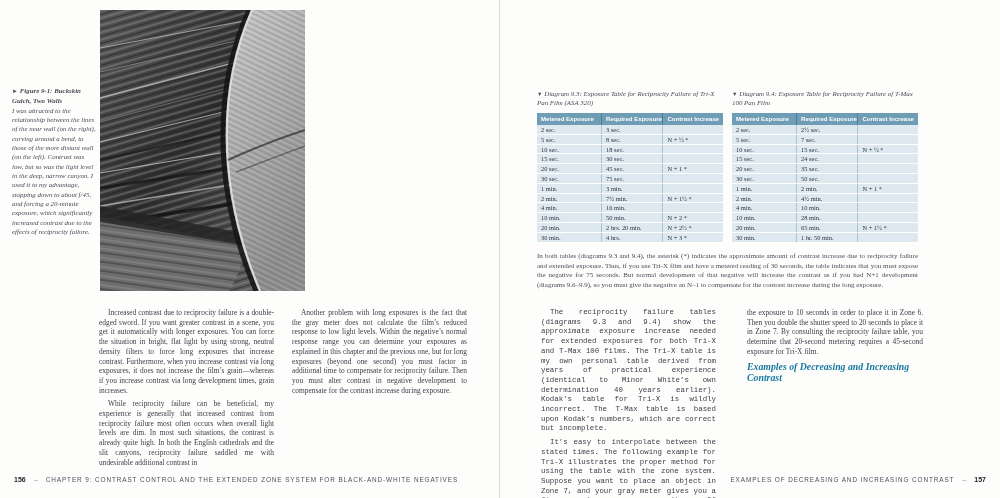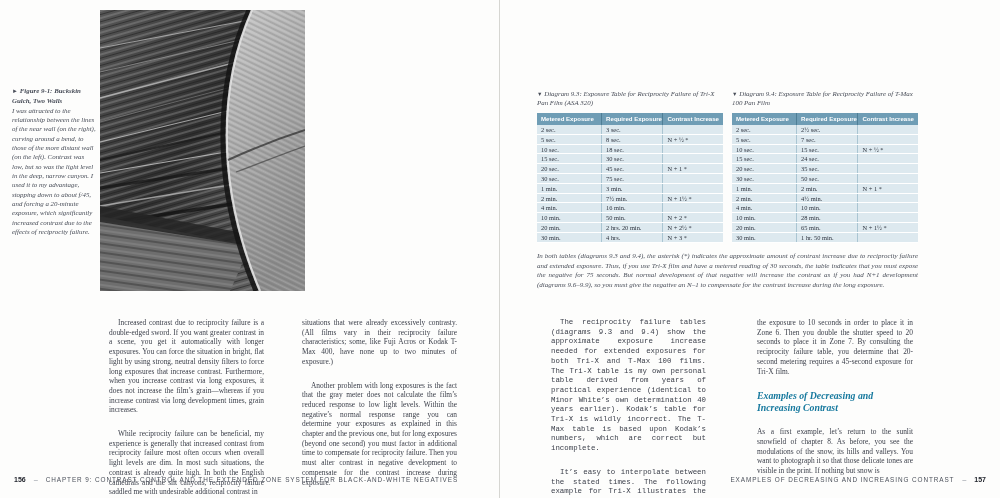--- a/index.html
+++ b/index.html
@@ -21,21 +21,21 @@
   }
   .fig-caption .cap-title { font-weight:bold; }
   .cap-marker { font-style:normal; font-size:6px; color:#474c57; }
 
   .body-col {
     position:absolute; top:304px; width:183px;
     font-size:7.4px; line-height:9.7px; text-align:justify; color:#3a3e49;
   }
   .col-l1 { left:95px; }  .col-l2 { left:288px; }
   .col-r1 { left:537px;font-family:Liberation Mono, monospace; } .col-r2 { left:743px; width:184px; }
-  .body-col p { margin:14px; }
+  .body-col p { margin:4px; }
   .indent { text-indent:9px; }
 
   
   .footer {
     position:absolute; top:475px; font-family:"Liberation Sans", sans-serif;
     font-size:6.4px; letter-spacing:0.9px; color:#4b505a;
   }
   .footer-left { left:14px; width:470px; }
   .footer-right { left:537px; width:449px; text-align:right; }
   .pgnum { font-size:7px; font-weight:bold; color:#23262e; letter-spacing:0; }
@@ -63,21 +63,21 @@
     font-size:6.4px; line-height:9.2px; color:#2f3540; padding-left:4px;
     border-right:1px solid #aac5d2;
   }
   .tcell:last-child { border-right:none; }
   .thcell:nth-child(1), .tcell:nth-child(1) { width:35%; }
   .thcell:nth-child(2), .tcell:nth-child(2) { width:33%; }
   .thcell:nth-child(3), .tcell:nth-child(3) { width:32%; }
 
   .tbl-note {
     position:absolute; left:537px; top:252px; width:381px;
-    font-size:7px; line-height:9.6px; font-style:italic; text-align:justify; color:#4a4f5a;
+    font-size:7px; line-height:9.6px; text-align:justify; color:#4a4f5a;
   }
 
   .section-heading {
     font-size:9.8px; line-height:11.5px; font-weight:bold; font-style:italic;
     color:#17799e; margin:20px 0 10px 0; text-align:left; text-indent:0;
   }
 </style>
 </head>
 <body>
 
@@ -141,21 +141,20 @@
     <span class="cap-marker">►</span>
     <span class="cap-title">Figure 9-1: Buckskin Gulch, Two Walls</span><br>
     <span>I was attracted to the relationship between the lines of the near wall (on the right), curving around a bend, to those of the more distant wall (on the left). Contrast was low, but so was the light level in the deep, narrow canyon. I used it to my advantage, stopping down to about f/45, and forcing a 20-minute exposure, which significantly increased contrast due to the effects of reciprocity failure.</span>
   </div>
 
   <div class="body-col col-l1">
     <p class="indent">Increased contrast due to reciprocity failure is a double-edged sword. If you want greater contrast in a scene, you get it automatically with longer exposures. You can force the situation in bright, flat light by using strong, neutral density filters to force long exposures that increase contrast. Furthermore, when you increase contrast via long exposures, it does not increase the film’s grain—whereas if you increase contrast via long development times, grain increases.</p>
     <p class="indent">While reciprocity failure can be beneficial, my experience is generally that increased contrast from reciprocity failure most often occurs when overall light levels are dim. In most such situations, the contrast is already quite high. In both the English cathedrals and the slit canyons, reciprocity failure saddled me with undesirable additional contrast in</p>
   </div>
   <div class="body-col col-l2">
-    <p>situations that were already excessively contrasty. (All films vary in their reciprocity failure characteristics; some, like Fuji Acros or Kodak T-Max 400, have none up to two minutes of exposure.)</p>
     <p class="indent">Another problem with long exposures is the fact that the gray meter does not calculate the film’s reduced response to low light levels. Within the negative’s normal response range you can determine your exposures as explained in this chapter and the previous one, but for long exposures (beyond one second) you must factor in additional time to compensate for reciprocity failure. Then you must alter contrast in negative development to compensate for the contrast increase during exposure.</p>
   </div>
 
   <div class="footer footer-left">
     <span class="pgnum">156</span>
     <span class="tilde">~</span>
     <span>CHAPTER 9: CONTRAST CONTROL AND THE EXTENDED ZONE SYSTEM FOR BLACK-AND-WHITE NEGATIVES</span>
   </div>
 
   <div class="tbl-caption tc1">
@@ -309,21 +308,20 @@
 
   <div class="tbl-note">In both tables (diagrams 9.3 and 9.4), the asterisk (*) indicates the approximate amount of contrast increase due to reciprocity failure and extended exposure. Thus, if you use Tri-X film and have a metered reading of 30 seconds, the table indicates that you must expose the negative for 75 seconds. But normal development of that negative will increase the contrast as if you had N+1 development (diagrams 9.6–9.9), so you must give the negative an N–1 to compensate for the contrast increase during the long exposure.</div>
 
   <div class="body-col col-r1">
     <p class="indent">The reciprocity failure tables (diagrams 9.3 and 9.4) show the approximate exposure increase needed for extended exposures for both Tri-X and T-Max 100 films. The Tri-X table is my own personal table derived from years of practical experience (identical to Minor White’s own determination 40 years earlier). Kodak’s table for Tri-X is wildly incorrect. The T-Max table is based upon Kodak’s numbers, which are correct but incomplete.</p>
     <p class="indent">It’s easy to interpolate between the stated times. The following example for Tri-X illustrates the proper method for using the table with the zone system. Suppose you want to place an object in Zone 7, and your gray meter gives you a five-second exposure reading. Of course, the reading places the object in Zone 5 (as always!), so first you double</p>
   </div>
   <div class="body-col col-r2">
     <p>the exposure to 10 seconds in order to place it in Zone 6. Then you double the shutter speed to 20 seconds to place it in Zone 7. By consulting the reciprocity failure table, you determine that 20-second metering requires a 45-second exposure for Tri-X film.</p>
     <p class="section-heading">Examples of Decreasing and Increasing Contrast</p>
-    <p>As a first example, let’s return to the sunlit snowfield of chapter 8. As before, you see the modulations of the snow, its hills and valleys. You want to photograph it so that those delicate tones are visible in the print. If nothing but snow is</p>
   </div>
 
   <div class="footer footer-right">
     <span>EXAMPLES OF DECREASING AND INCREASING CONTRAST</span>
     <span class="tilde">~</span>
     <span class="pgnum">157</span>
   </div>
 
 </div>
 

